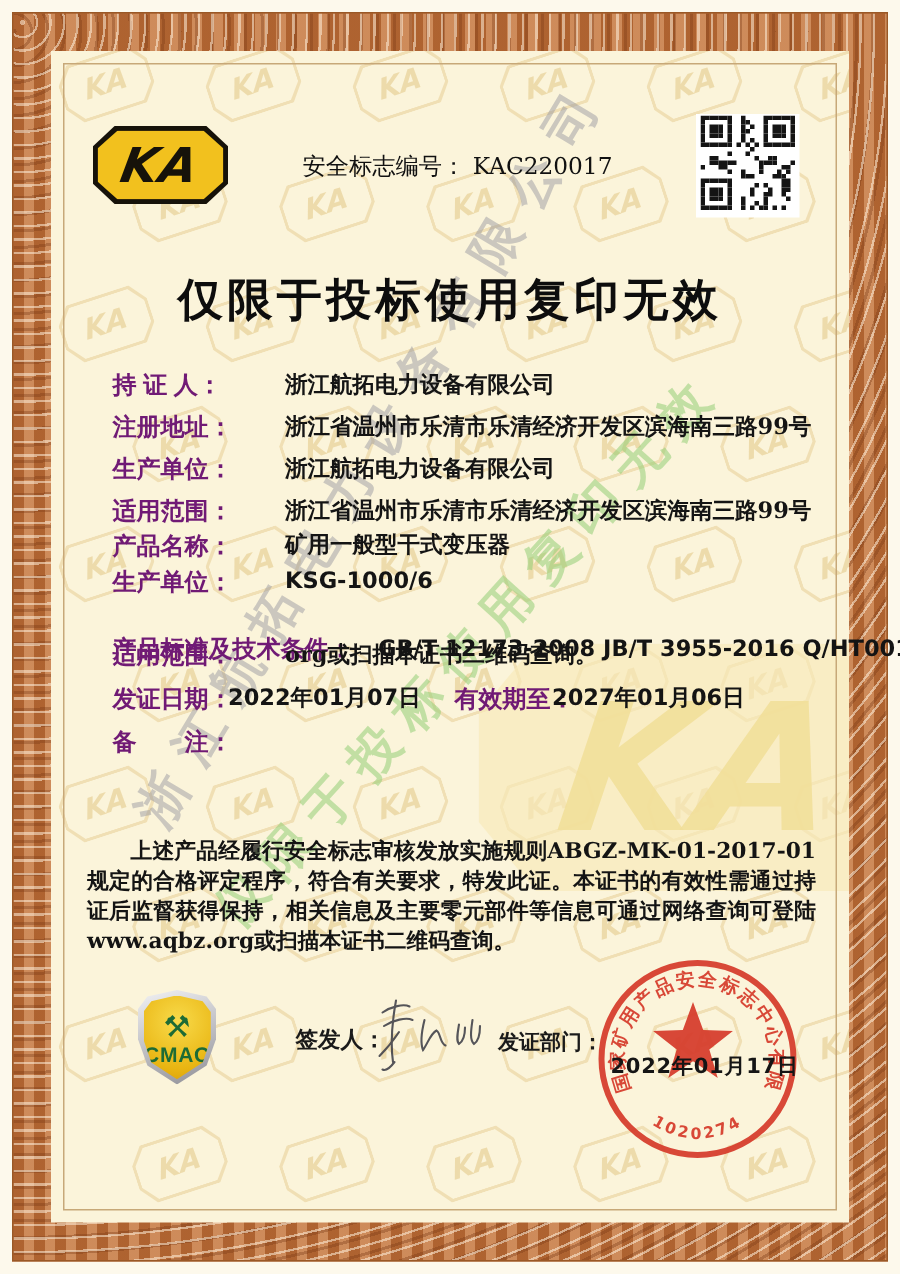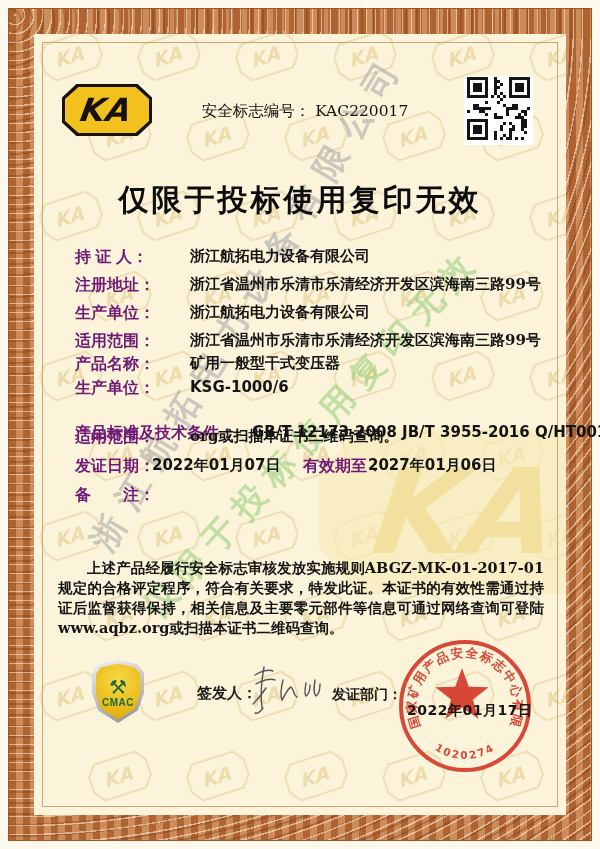--- a/index.html
+++ b/index.html
@@ -72,21 +72,21 @@
 
   
   .cmac-shield{position:absolute;left:92px;top:660px;width:52px;height:63px;
     clip-path:polygon(50% 0%,88% 7%,100% 20%,100% 52%,88% 80%,50% 100%,12% 80%,0% 52%,0% 20%,12% 7%);
     background:linear-gradient(160deg,#f2f2f4,#8f8f96);}
   .cmac-in{position:absolute;inset:3.5px;
     clip-path:polygon(50% 0%,88% 7%,100% 20%,100% 52%,88% 80%,50% 100%,12% 80%,0% 52%,0% 20%,12% 7%);
     background:radial-gradient(circle at 50% 30%,#f8da4a,#e9b512 70%,#d89e08);
     display:flex;flex-direction:column;align-items:center;justify-content:center;}
   .cmac-emblem{font-size:20px;line-height:20px;color:#1d6b35;margin-top:2px;}
-  .cmac-label{font-size:10px;font-weight:800;color:#1d6b35;letter-spacing:.5px;}
+  .cmac-label{font-size:14px;font-weight:800;color:#1d6b35;letter-spacing:.5px;}
   .issuer-label{position:absolute;left:197px;top:684px;font-size:15px;font-weight:700;}
   .signature{position:absolute;left:248px;top:660px;}
   .dept-label{position:absolute;left:332px;top:686px;font-size:14px;font-weight:700;}
 
   
   .stamp{position:absolute;left:392px;top:634px;width:146px;height:146px;z-index:5;opacity:.92;}
   .stamp-date{position:absolute;left:407px;top:702px;z-index:6;font-size:14px;font-weight:700;color:#151515;
     font-family:"DejaVu Sans",sans-serif;letter-spacing:.5px;}
   .seal-ring-text{font-family:"DejaVu Serif",serif;font-size:12.5px;font-weight:700;fill:#d63a2a;letter-spacing:1.5px;}
   .seal-num-text{font-family:"DejaVu Sans",sans-serif;font-size:10.5px;font-weight:700;fill:#d63a2a;letter-spacing:2px;}

